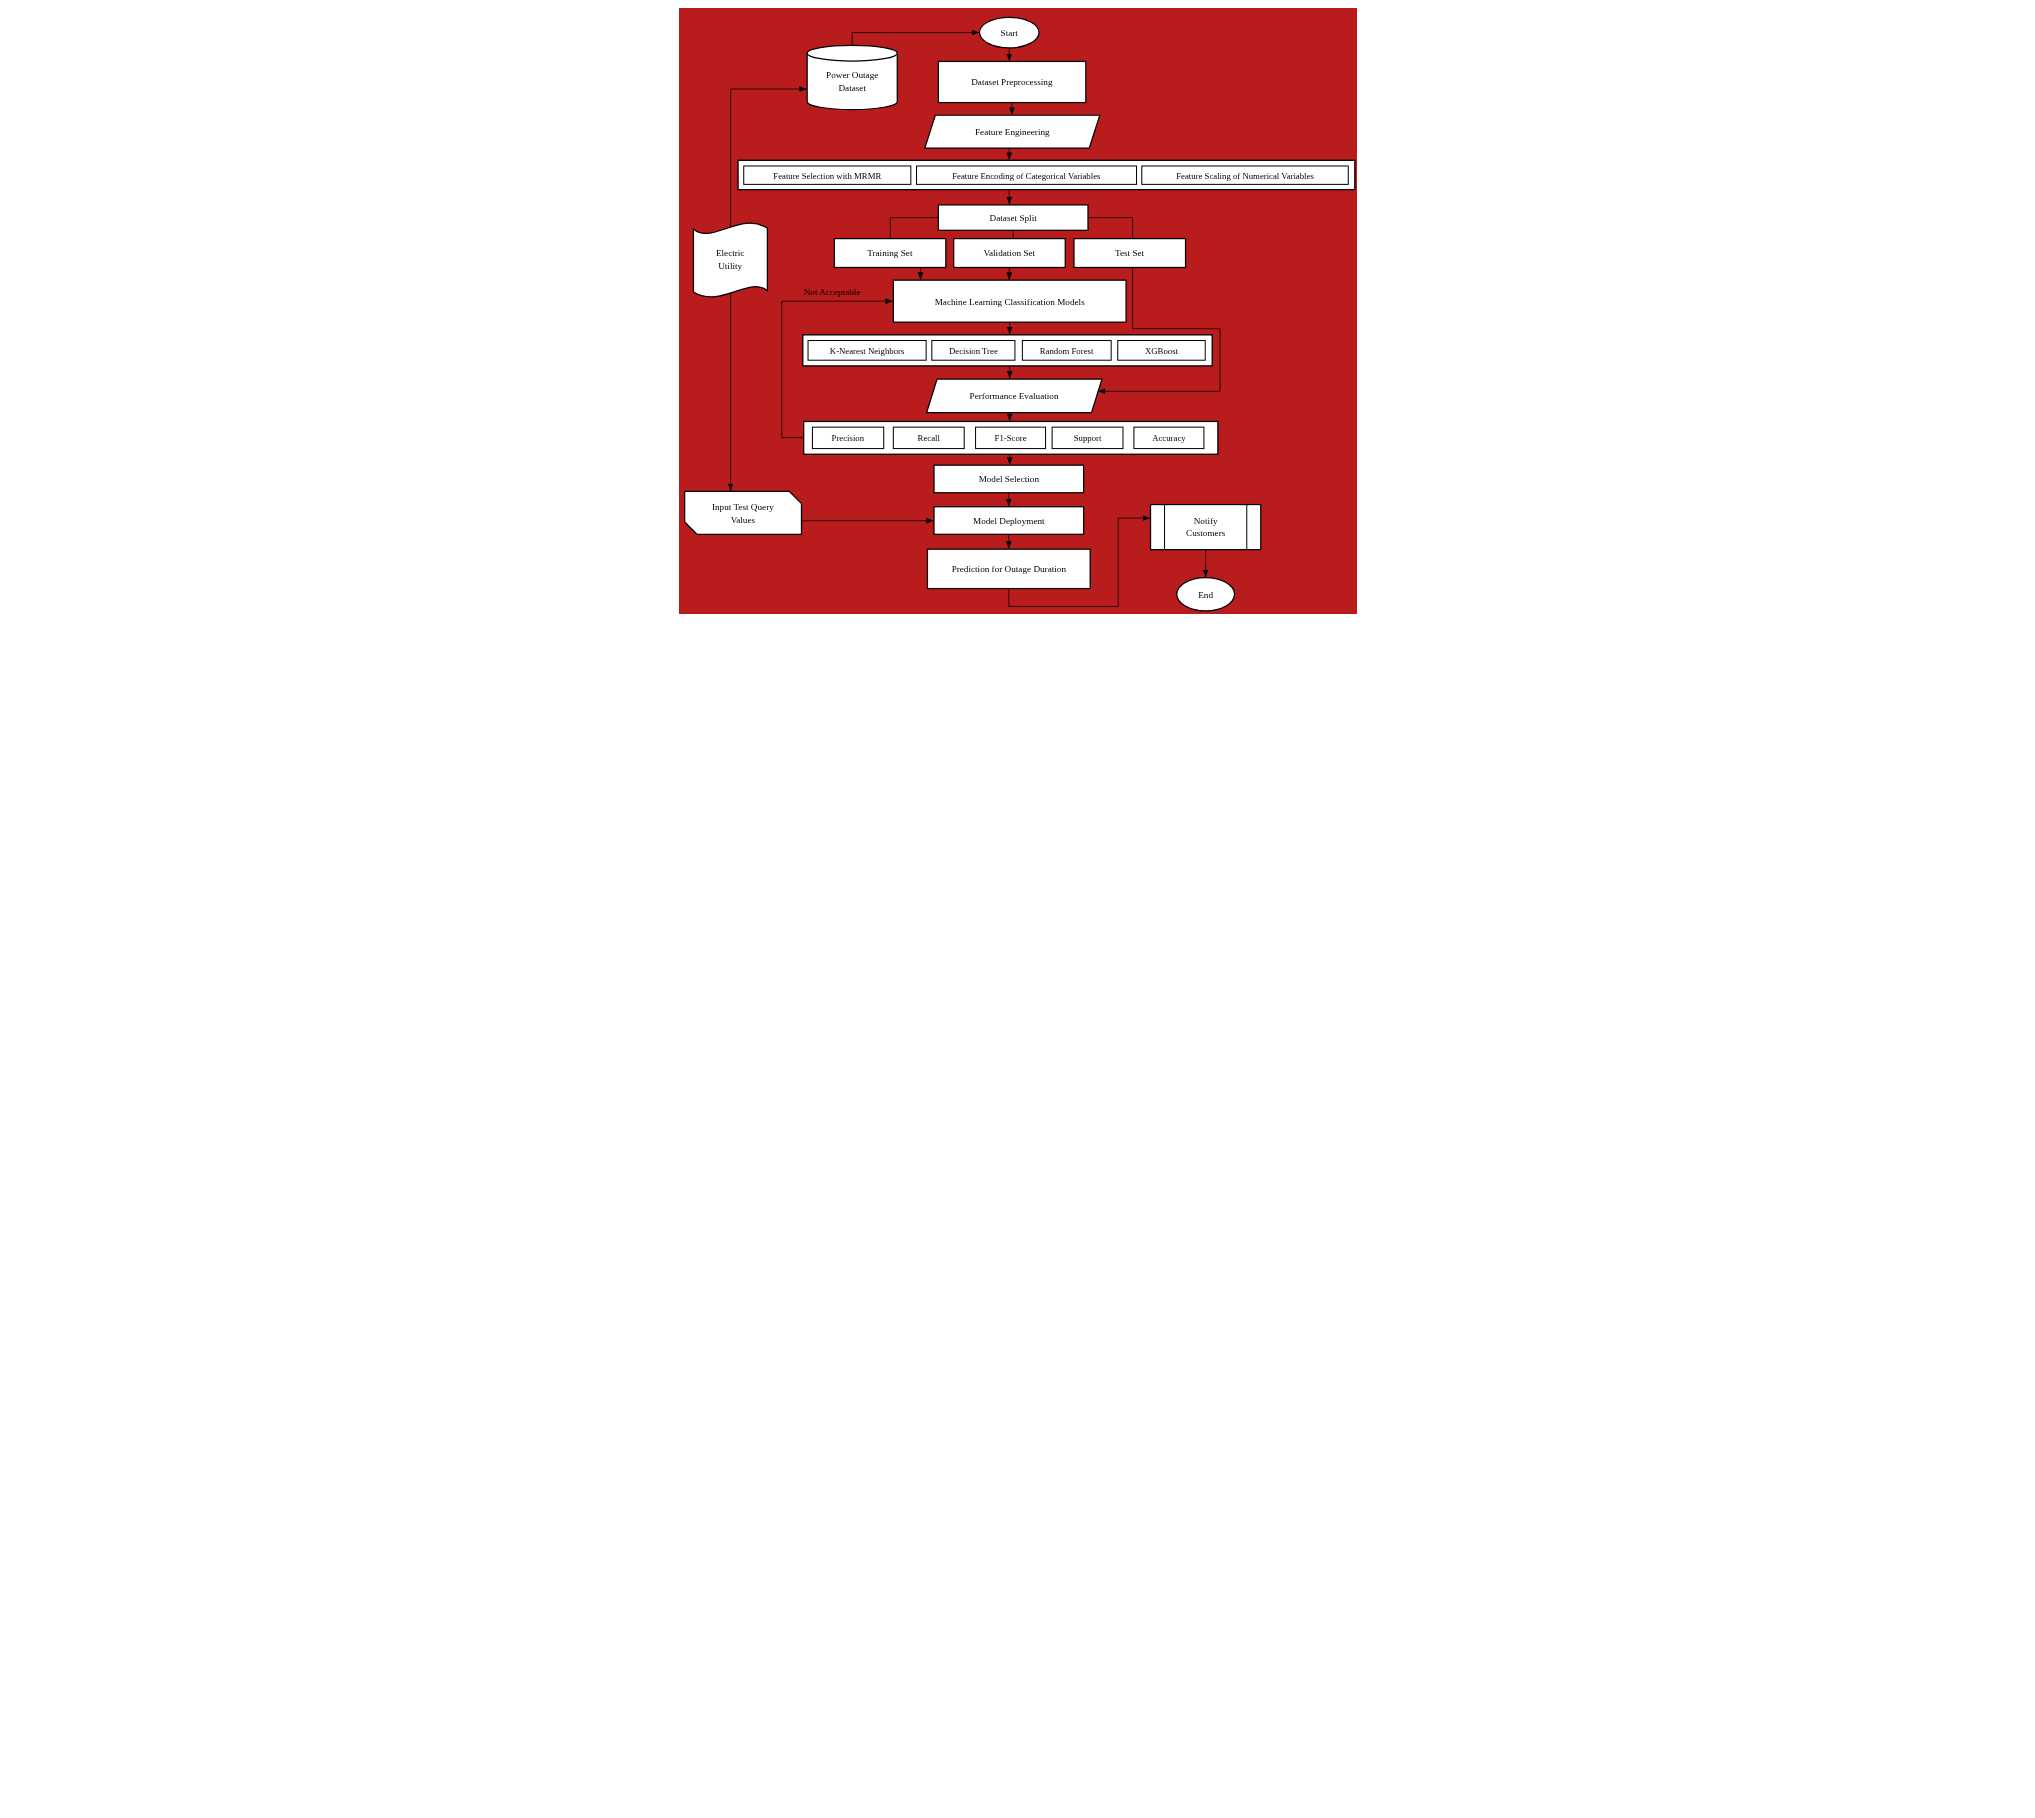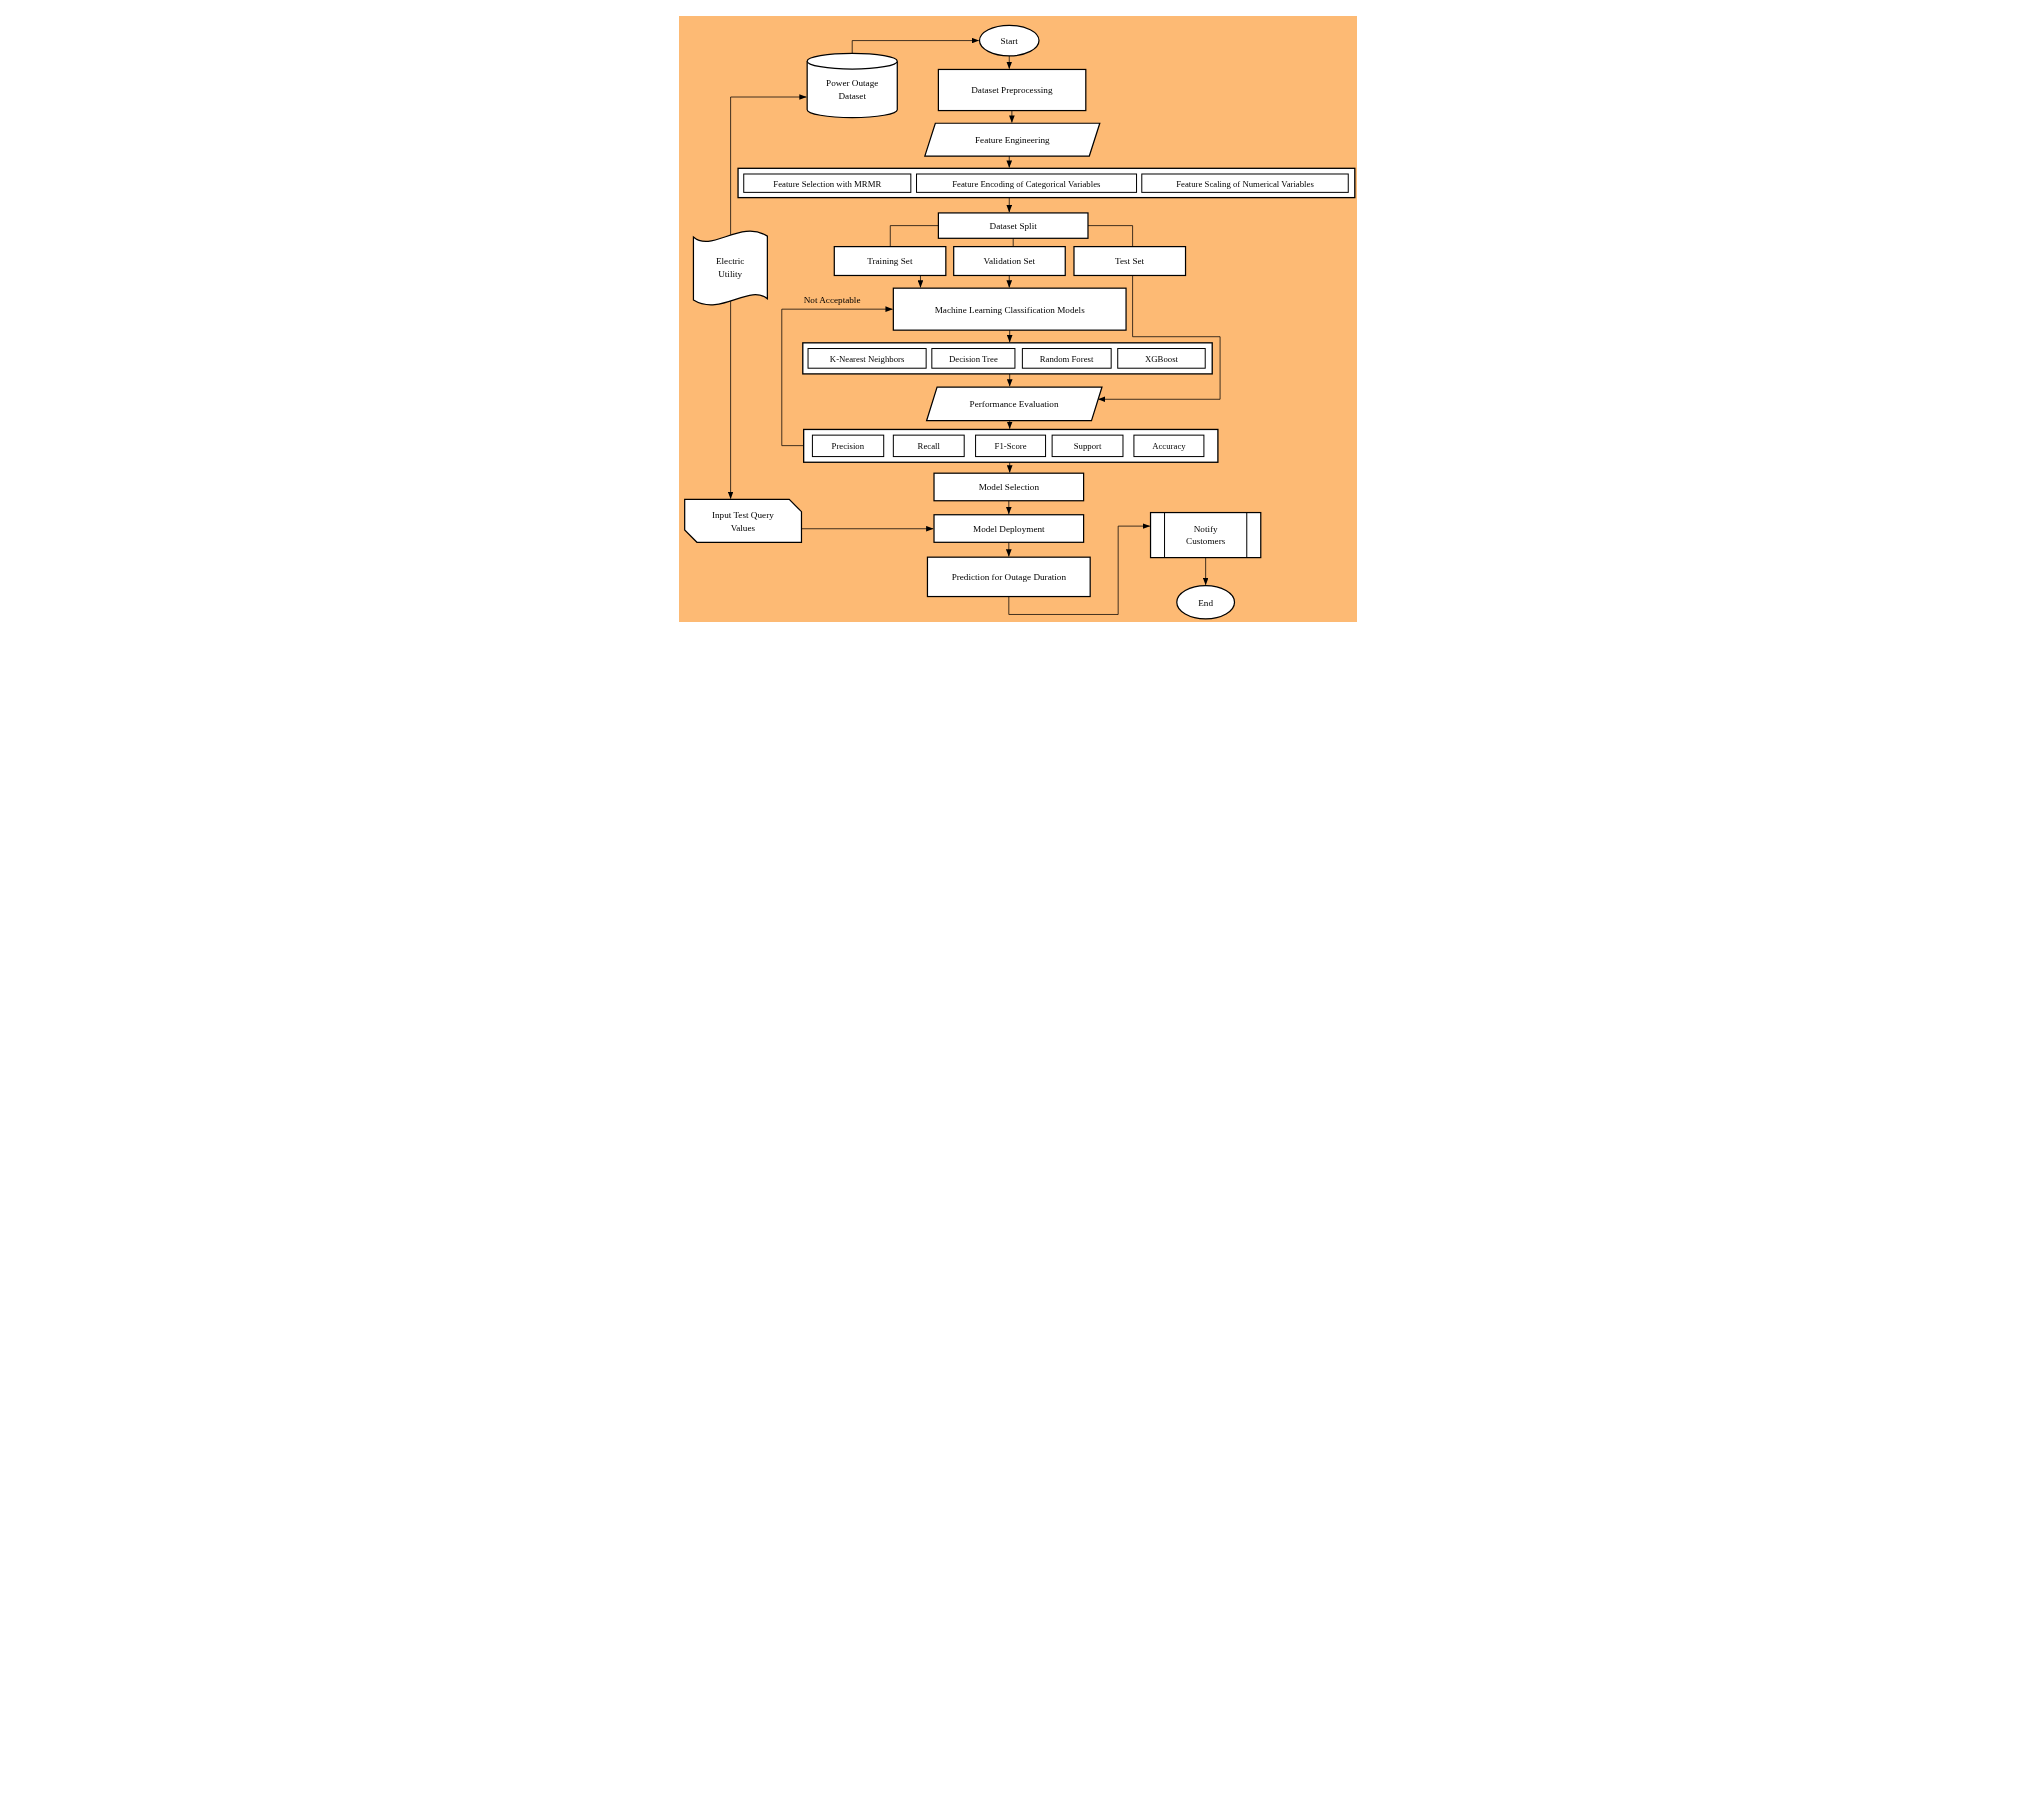--- a/index.html
+++ b/index.html
@@ -1,16 +1,16 @@
 <!DOCTYPE html>
 <html style="font-size:7.4px"><head>
 <meta charset="utf-8">
 <style>
   html,body{margin:0;padding:0;background:#ffffff;}
-  .canvas{width:678px;height:606px;background:#fdba74;margin:16px auto;}
+  .canvas{width:678px;height:606px;background:#b91c1c;margin:8px auto;}
   svg{display:block;width:100%;height:100%;}
   .shape{fill:#ffffff;stroke:#000000;stroke-width:2.8;}
   .thin{stroke-width:2.3;}
   .grp{fill:#ffffff;stroke:#000000;stroke-width:3;}
   .edge{fill:none;stroke:#000000;stroke-width:1.7;}
   .bar{stroke:#000000;stroke-width:2.3;}
   text{font-family:"Liberation Serif","DejaVu Serif",serif;fill:#000000;
        text-anchor:middle;dominant-baseline:central;}
   .t21{font-size:21px;}
   .t20{font-size:20px;}

